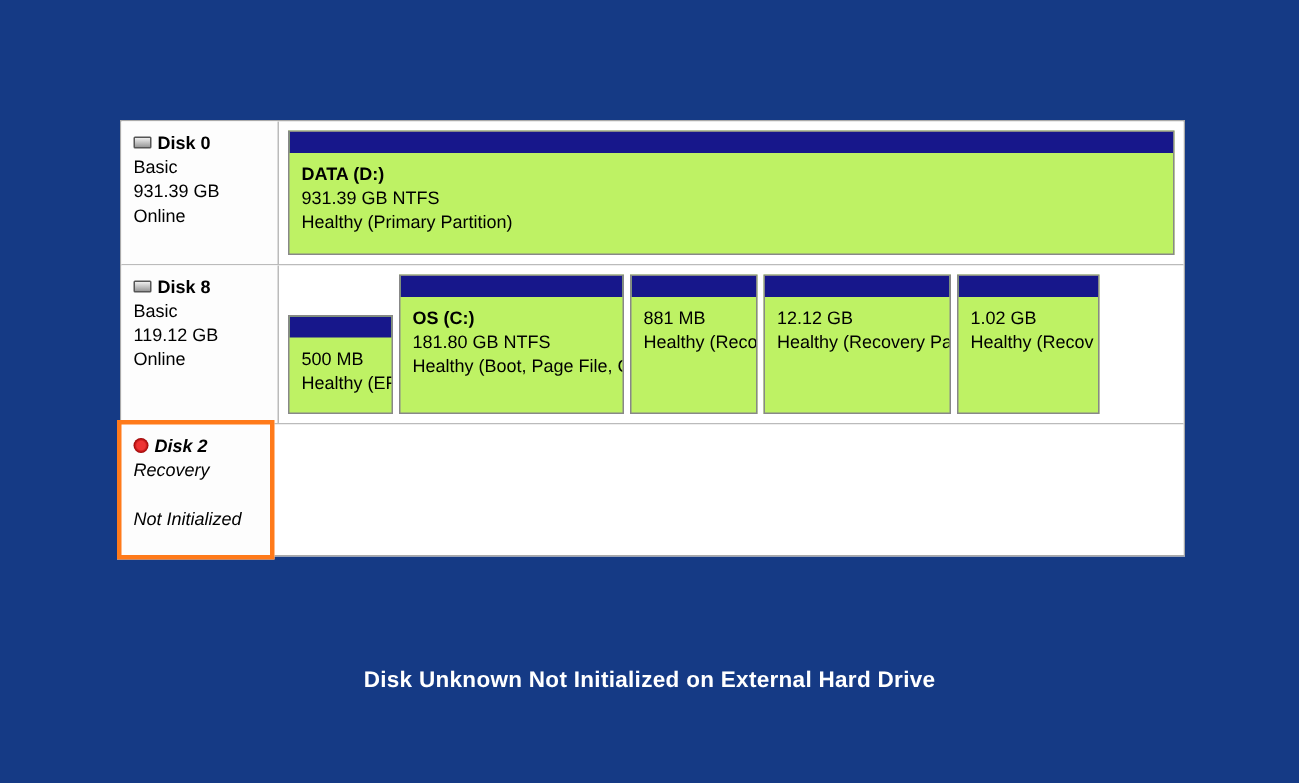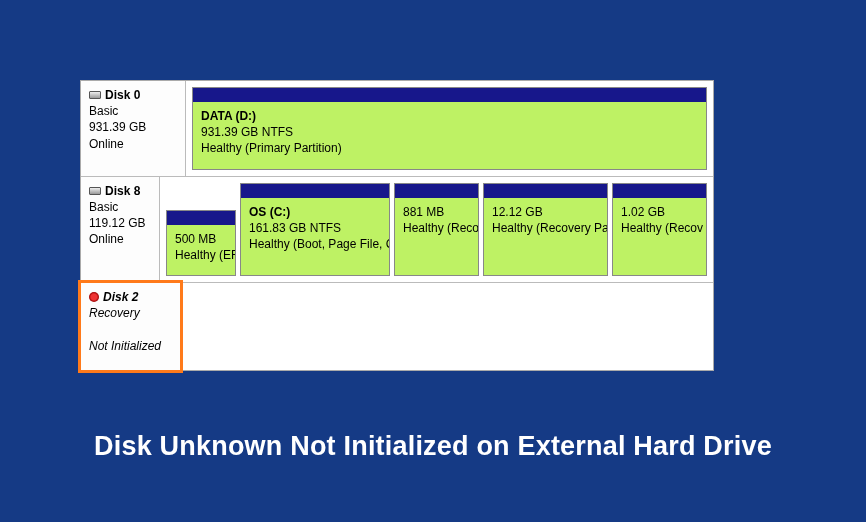--- a/index.html
+++ b/index.html
@@ -9,21 +9,21 @@
     background: #153a85;
     font-family: "Segoe UI", Tahoma, sans-serif;
     font-size: 12px;
     color: #000;
     position: relative;
   }
   .panel {
     position: absolute;
     left: 80px;
     top: 80px;
-    width: 634px;
+    width: 710px;
     background: #fff;
     border: 1px solid #aaa;
   }
   .disk-row {
     display: flex;
     border-bottom: 1px solid #bbb;
     background: #fff;
   }
   .disk-row:last-child { border-bottom: none; font-style: italic; }
   .disk-info {
@@ -75,21 +75,21 @@
     white-space: nowrap;
     overflow: hidden;
   }
   .vol-body .title { font-weight: 600; }
   .caption {
     position: absolute;
     left: 0; right: 0;
     bottom: 60px;
     text-align: center;
     color: #fff;
-    font-size: 27px;
+    font-size: 15px;
     font-weight: 700;
     letter-spacing: 0.2px;
   }
 </style>
 </head>
 <body>
 
 <div class="panel" id="panel">
     <div class="disk-row">
       <div class="disk-info">
@@ -127,21 +127,21 @@
           <div class="vol-head"></div>
           <div class="vol-body">
             <div>500 MB</div>
             <div>Healthy (EFI</div>
           </div>
         </div>
         <div class="vol" style="width: 150px;">
           <div class="vol-head"></div>
           <div class="vol-body">
             <div class="title">OS  (C:)</div>
-            <div>161.83 GB NTFS</div>
+            <div>181.80 GB NTFS</div>
             <div>Healthy (Boot, Page File, C</div>
           </div>
         </div>
         <div class="vol" style="width: 85px;">
           <div class="vol-head"></div>
           <div class="vol-body">
             <div>881 MB</div>
             <div>Healthy (Reco</div>
           </div>
         </div>

